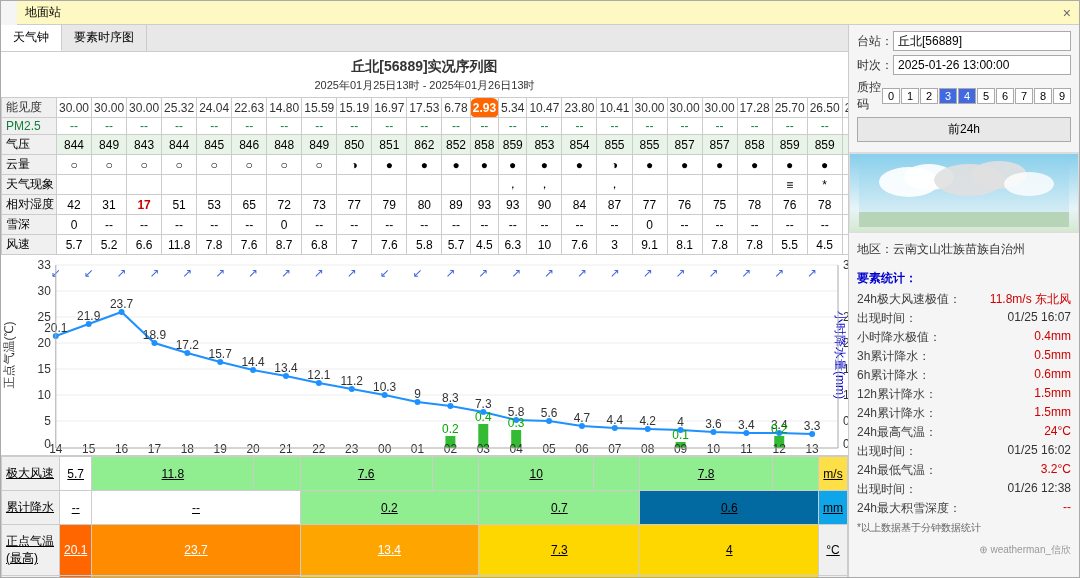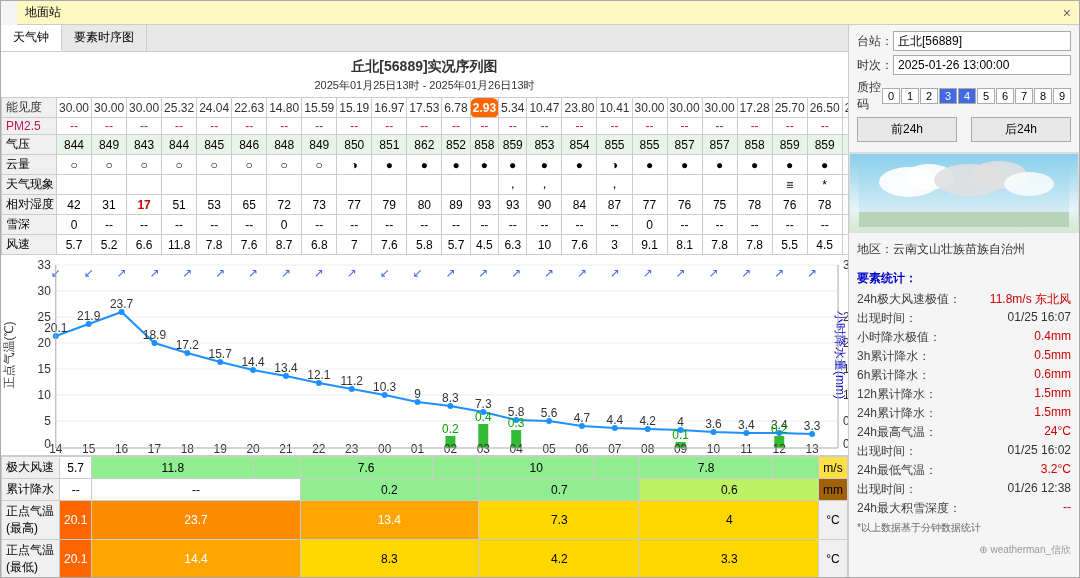--- a/index.html
+++ b/index.html
@@ -21,28 +21,28 @@
     .chart-area { flex: 1; background: white; overflow: hidden; display: flex; flex-direction: column; }
     
     .chart-title { text-align: center; font-size: 14px; font-weight: bold; padding: 6px 0 2px; color: #333; }
     .chart-subtitle { text-align: center; font-size: 11px; color: #333; padding-bottom: 4px; }
     
     .data-table { width: 100%; border-collapse: collapse; font-size: 10.5px; }
     .data-table td, .data-table th { border: 1px solid #ccc; padding: 1px 2px; text-align: center; white-space: nowrap; min-width: 18px; }
     .data-table .row-label { background: #f0f0f0; text-align: left; padding-left: 4px; font-weight: normal; min-width: 52px; }
     
     .visibility-row td { color: #333; }
-    .pm25-row td { color: #be185d; }
+    .pm25-row td { color: #15803d; }
     .pressure-row td { background: #e8f4e8; }
     
     .highlighted-cell { background: #ff6600 !important; color: white !important; font-weight: bold; border-radius: 7px; }
     
     .bottom-stats { background: white; border-top: 1px solid #ccc; }
     .stats-table { width: 100%; border-collapse: collapse; font-size: 11px; }
-    .stats-table td { border: 1px solid #ccc; padding: 2px 4px; text-align: center; }
+    .stats-table td { border: 1px solid #ccc; padding: 8px 4px; text-align: center; text-decoration: underline; }
     .stats-table .label-cell { background: #f0f0f0; text-align: left; padding-left: 4px; }
     
     .right-panel { width: 230px; background: #f5f5f5; display: flex; flex-direction: column; padding: 0; overflow: hidden; }
     
     .right-form { padding: 6px 8px; border-bottom: 1px solid #ddd; }
     .form-row { display: flex; align-items: center; margin-bottom: 4px; }
     .form-label { font-size: 12px; color: #333; white-space: nowrap; min-width: 30px; }
     .form-input { border: 1px solid #aaa; padding: 2px 4px; font-size: 12px; flex: 1; background: white; }
     
     .quality-row { display: flex; align-items: center; gap: 1px; margin-bottom: 4px; }
@@ -530,22 +530,22 @@
               <td colspan="3" style="background:#90EE90;">7.8</td>
               <td colspan="3" style="background:#90EE90;"></td>
               <td style="background:#fde047;width:22px;">m/s</td>
             </tr>
             <tr>
               <td class="label-cell">累计降水</td>
               <td style="background:white;">--</td>
               <td colspan="6" style="background:white;">--</td>
               <td colspan="6" style="background:#90EE90;">0.2</td>
               <td colspan="6" style="background:#90EE90;">0.7</td>
-              <td colspan="6" style="background:#bef264;">0.6</td>
-              <td style="background:#a16207;">mm</td>
+              <td colspan="6" style="background:#0369a1;">0.6</td>
+              <td style="background:#0ea5e9;">mm</td>
             </tr>
             <tr>
               <td class="label-cell">正点气温(最高)</td>
               <td style="background:#FF6600;color:white;">20.1</td>
               <td colspan="6" style="background:#FF8C00;color:white;">23.7</td>
               <td colspan="6" style="background:#FFA500;color:white;">13.4</td>
               <td colspan="6" style="background:#FFD700;">7.3</td>
               <td colspan="6" style="background:#FFD700;">4</td>
               <td style="background:#f0f0f0;">°C</td>
             </tr>
@@ -583,21 +583,20 @@
           <button class="quality-btn active">3</button>
           <button class="quality-btn active">4</button>
           <button class="quality-btn">5</button>
           <button class="quality-btn">6</button>
           <button class="quality-btn">7</button>
           <button class="quality-btn">8</button>
           <button class="quality-btn">9</button>
         </div>
         <div class="action-btns">
           <button class="action-btn">前24h</button>
-          <button class="action-btn">后24h</button>
         </div>
       </div>
 
       <div class="weather-image">
         <div class="weather-image-inner">
           
           <svg width="210" height="75">
             <defs>
               <linearGradient id="skyGrad" x1="0%" y1="0%" x2="0%" y2="100%">
                 <stop offset="0%" style="stop-color:#87CEEB"></stop>

